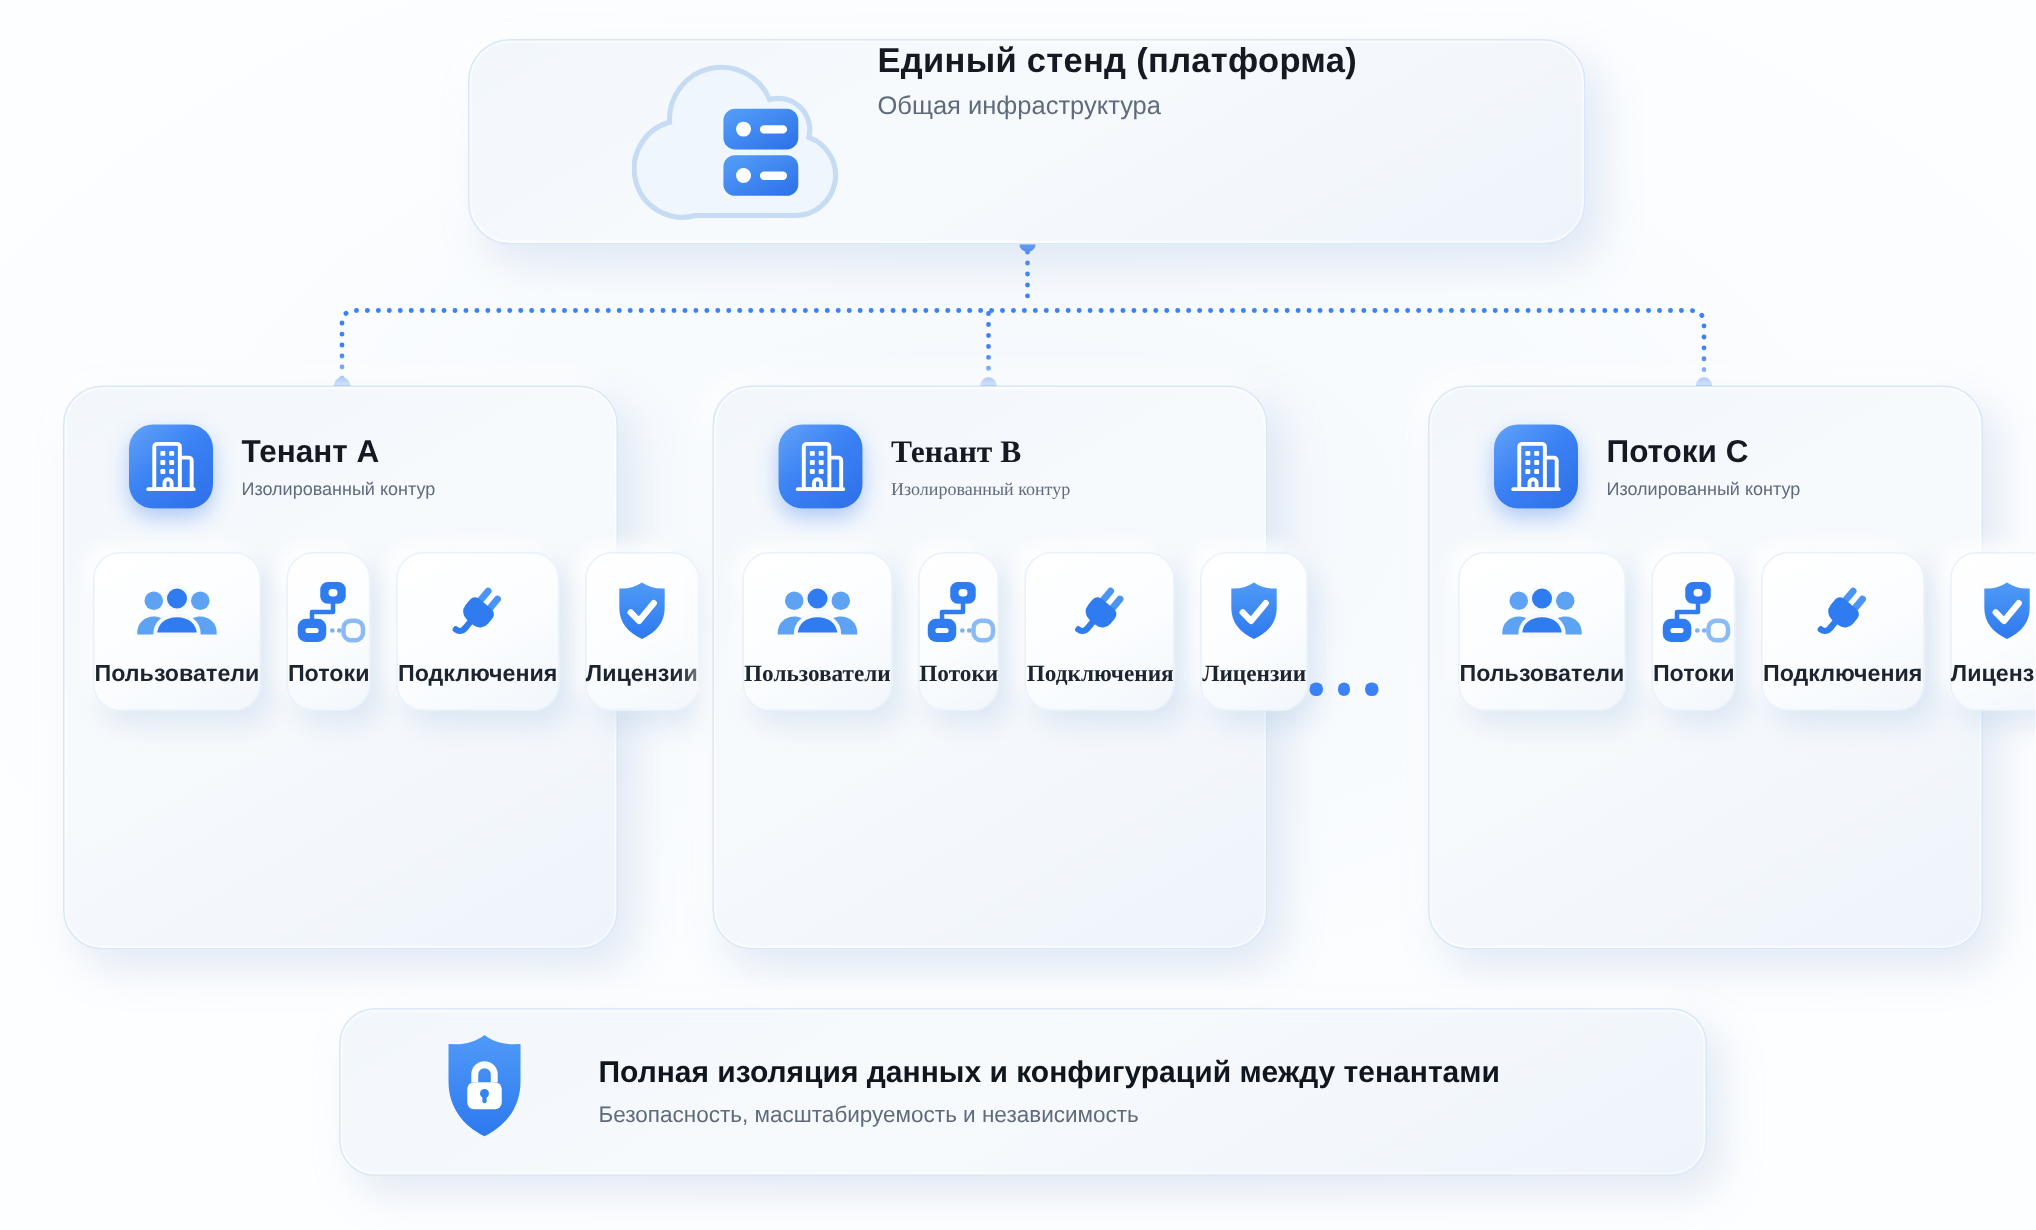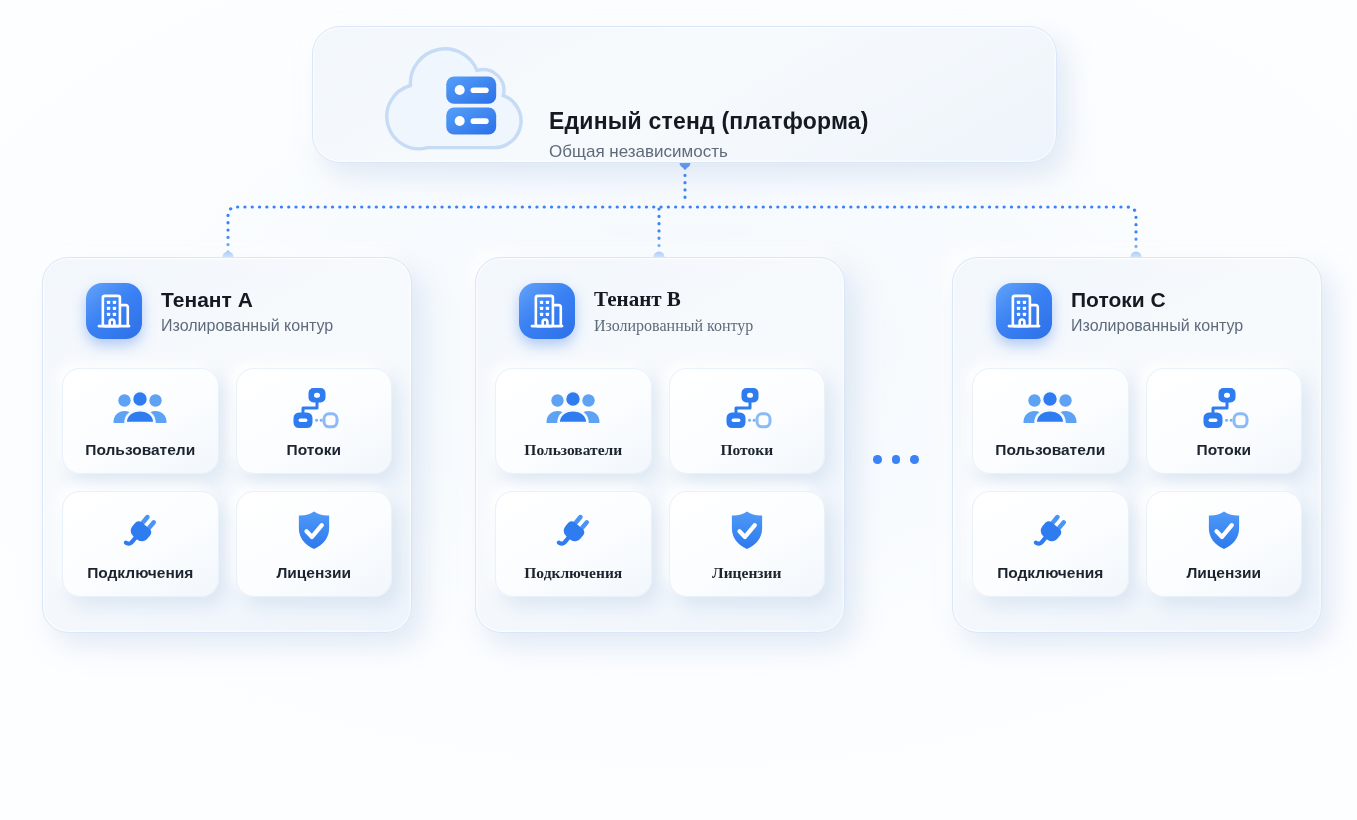--- a/index.html
+++ b/index.html
@@ -9,41 +9,41 @@
     background:radial-gradient(ellipse 900px 500px at 50% 42%, #f3f8fd 0%, #fbfdff 65%, #fdfeff 100%);
   }
   
   .panel{
     position:absolute;box-sizing:border-box;
     background:linear-gradient(150deg,#f2f7fc 0%,#f7fafd 45%,#eef4fb 100%);
     border:1.5px solid #d9e7f8;
     box-shadow:10px 12px 28px rgba(150,178,214,.26), -8px -8px 18px rgba(255,255,255,.95),
                inset 0 0 0 1.5px rgba(255,255,255,.55);
   }
-  .platform{left:312px;top:26px;width:745px;height:137px;border-radius:28px;display:flex;align-items:flex-end;padding-left:72px;}
+  .platform{left:312px;top:26px;width:745px;height:137px;border-radius:28px;display:flex;align-items:flex-start;padding-left:108px;}
   .platform .cloud-wrap{width:150px;height:131px;flex:0 0 auto;}
   .platform .txt{margin-left:14px;}
   .title-lg{font-size:23px;font-weight:bold;color:#141922;letter-spacing:.2px;}
   .sub{font-size:17px;color:#5f6b7b;margin-top:7px;}
   
   .tenant{top:257px;width:370px;height:376px;border-radius:26px;padding:25px 19px 0 19px;}
   .tenant-a{left:42px;}
   .tenant-b{left:475px;font-family:Liberation Serif, serif;}
   .tenant-c{left:952px;}
   .t-head{display:flex;align-items:center;padding-left:24px;}
   .tile{
     width:56px;height:56px;border-radius:16px;flex:0 0 auto;
     background:linear-gradient(140deg,#63a3f8 0%,#3b82f4 45%,#2d6fe8 100%);
     box-shadow:0 6px 14px rgba(45,111,232,.35);
     display:flex;align-items:center;justify-content:center;
   }
   .t-name{font-size:21px;font-weight:bold;color:#141922;}
-  .t-sub{font-size:16px;color:#5f6b7b;margin-top:5px;}
+  .t-sub{font-size:12px;color:#5f6b7b;margin-top:5px;}
   .t-head .txt{margin-left:19px;}
-  .mod-grid{margin-top:29px;display:grid;grid-template-columns:1fr 1fr;grid-template-rows:106px 106px;gap:17px 17px;}
+  .mod-grid{margin-top:29px;display:grid;grid-template-columns:1fr 1fr 1fr 1fr;grid-template-rows:106px 106px;gap:17px 17px;}
   .module{
     border-radius:18px;box-sizing:border-box;
     background:linear-gradient(150deg,#ffffff 0%,#fbfdff 55%,#f2f7fc 100%);
     border:1px solid #e9f1fa;
     box-shadow:7px 9px 18px rgba(158,185,219,.28), -5px -5px 12px #ffffff;
     display:flex;flex-direction:column;align-items:center;justify-content:center;
   }
   .module .icn{height:52px;display:flex;align-items:center;justify-content:center;}
   .mod-label{font-size:15.5px;font-weight:bold;color:#1c242f;margin-top:6px;}
   
@@ -155,21 +155,21 @@
   </svg>
 
   <div class="panel platform">
     <div class="cloud-wrap">
       <svg width="150" height="131" viewBox="0 0 24 21">
           <use href="#sym-cloud"></use>
         </svg>
     </div>
     <div class="txt">
       <div class="title-lg">Единый стенд (платформа)</div>
-      <div class="sub">Общая независимость</div>
+      <div class="sub">Общая инфраструктура</div>
     </div>
   </div>
 
   <div class="panel tenant tenant-a">
     <div class="t-head">
       <div class="tile">
         <svg width="42" height="42" viewBox="0 0 32 32">
             <use href="#sym-building"></use>
           </svg>
       </div>
@@ -309,14 +309,25 @@
         <div class="icn">
             <svg width="44" height="46" viewBox="0 0 48 50">
               <use href="#sym-shield-check"></use>
             </svg>
           </div>
         <div class="mod-label">Лицензии</div>
       </div>
     </div>
   </div>
 
+  <div class="panel banner">
+    <div>
+      <svg width="64" height="76" viewBox="0 0 64 76">
+          <use href="#sym-shield-lock"></use>
+        </svg>
+    </div>
+    <div class="txt">
+      <div class="banner-title">Полная изоляция данных и конфигураций между тенантами</div>
+      <div class="banner-sub">Безопасность, масштабируемость и независимость</div>
+    </div>
+  </div>
 
 </div>
 
 </body></html>

